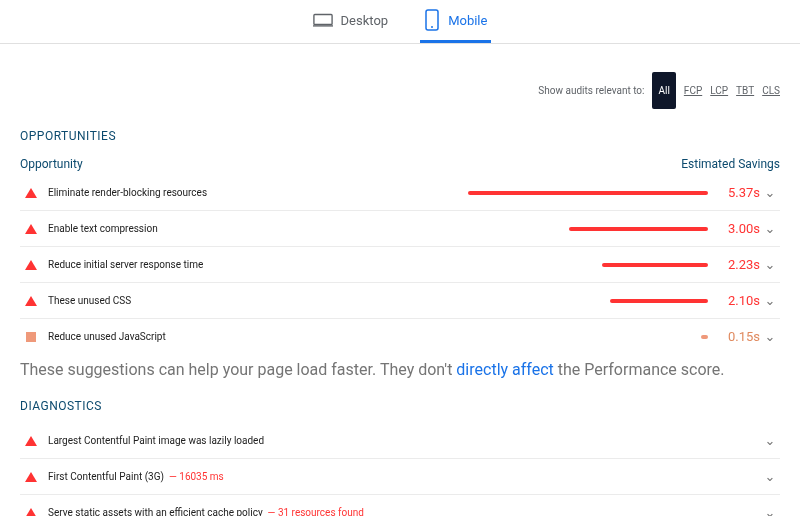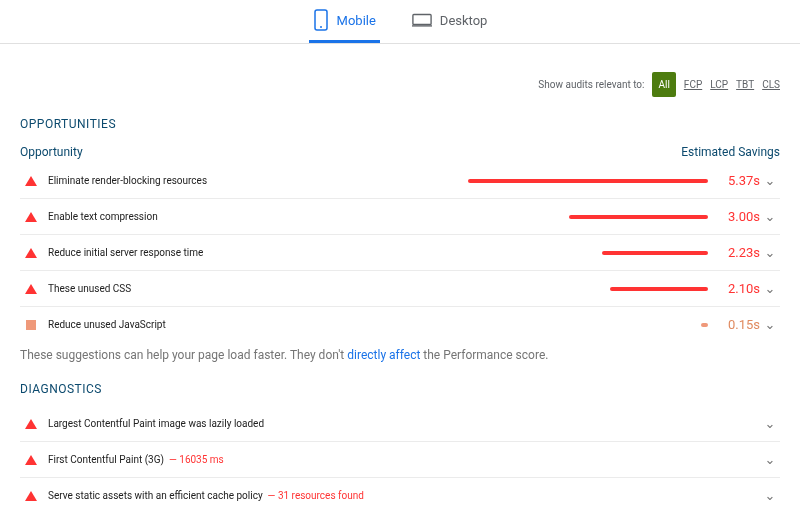--- a/index.html
+++ b/index.html
@@ -40,22 +40,22 @@
     display: flex;
     justify-content: flex-end;
     align-items: center;
     gap: 8px;
     font-size: 10px;
     color: #5f6368;
     margin-top: 28px;
   }
   .audit-filter .filter { text-decoration: underline; cursor: pointer; color: #5f6368; }
   .audit-filter .filter.active {
-    background: #4d7c0f; color: #fff; text-decoration: none;
-    padding: 7px 6px; border-radius: 2px;
+    background: #0f172a; color: #fff; text-decoration: none;
+    padding: 13px 6px; border-radius: 2px;
   }
 
   .section-title {
     font-size: 12px;
     letter-spacing: 0.5px;
     color: #0c4a6e;
     margin-top: 20px;
   }
 
   .col-headers {
@@ -90,42 +90,42 @@
 
   .bar-area { width: 240px; position: relative; height: 4px; }
   .bar { position: absolute; right: 0; top: 0; height: 4px; background: #f33; border-radius: 2px; }
   .bar.orange { background: #ef997a; }
 
   .savings { width: 52px; text-align: right; color: #f33; font-size: 13px; }
   .savings.orange { color: #e08a5f; }
 
   .chev { width: 20px; text-align: center; color: #757575; font-size: 13px; }
 
-  .note { font-size: 12px; color: #757575; margin-top: 6px; margin-bottom: 18px; }
+  .note { font-size: 16px; color: #757575; margin-top: 6px; margin-bottom: 18px; }
   .note .link { color: #1a73e8; cursor: pointer; }
 
   .diag-row .chev { margin-left: auto; }
 </style>
 </head>
 <body>
 
 <div class="tabs">
+  <div class="tab desktop">
+    <svg viewBox="0 0 22 14">
+        <rect x="1" y="1" width="20" height="11" rx="1" fill="none" stroke="#5f6368" stroke-width="1.5"></rect>
+        <line x1="0" y1="13.5" x2="22" y2="13.5" stroke="#5f6368" stroke-width="1.5"></line>
+      </svg>
+    <span>Desktop</span>
+  </div>
   <div class="tab active">
     <svg viewBox="0 0 14 22">
         <rect x="1" y="1" width="12" height="20" rx="2" fill="none" stroke="#1a73e8" stroke-width="1.5"></rect>
         <circle cx="7" cy="18" r="1" fill="#1a73e8"></circle>
       </svg>
     <span>Mobile</span>
-  </div>
-  <div class="tab desktop">
-    <svg viewBox="0 0 22 14">
-        <rect x="1" y="1" width="20" height="11" rx="1" fill="none" stroke="#5f6368" stroke-width="1.5"></rect>
-        <line x1="0" y1="13.5" x2="22" y2="13.5" stroke="#5f6368" stroke-width="1.5"></line>
-      </svg>
-    <span>Desktop</span>
   </div>
 </div>
 
 <div class="content">
 
   <div class="audit-filter">
     <span>Show audits relevant to:</span>
     <span class="filter active">All</span>
     <span class="filter">FCP</span>
     <span class="filter">LCP</span>

